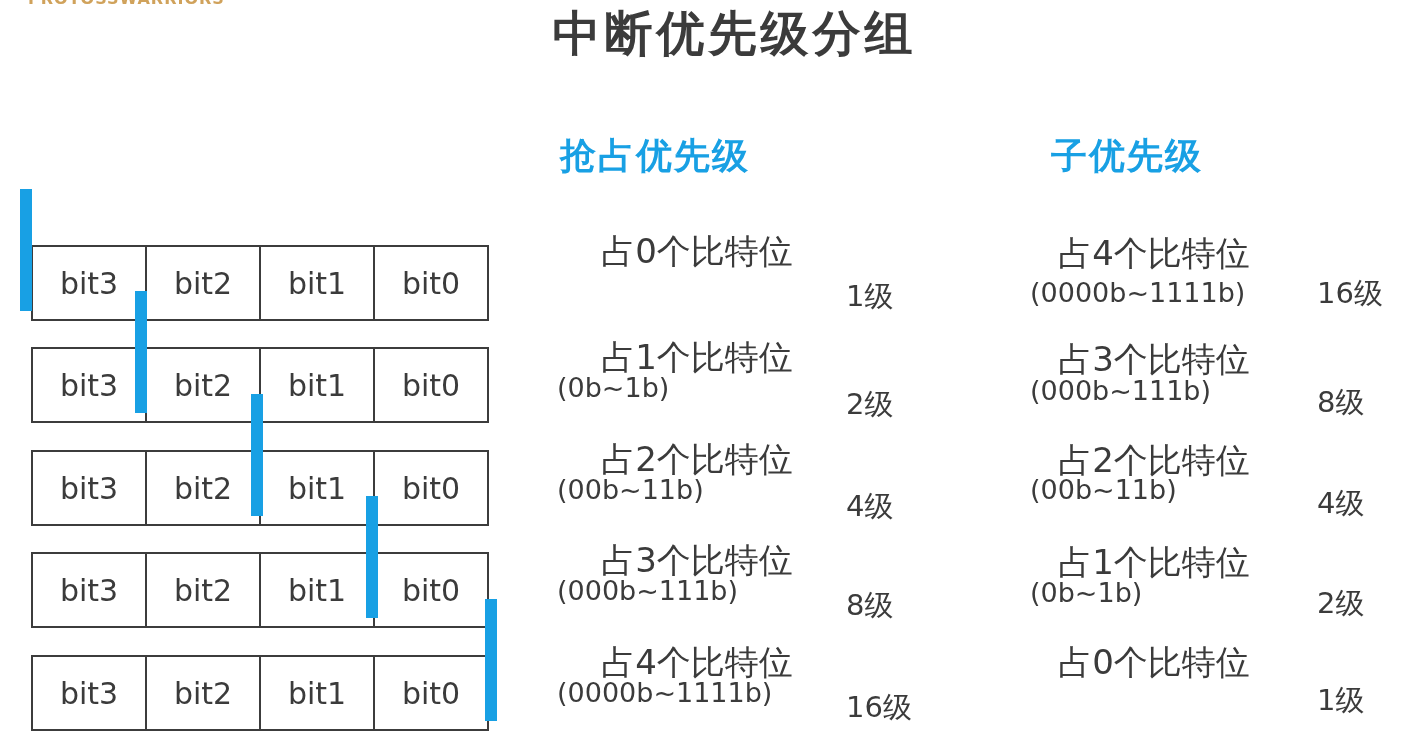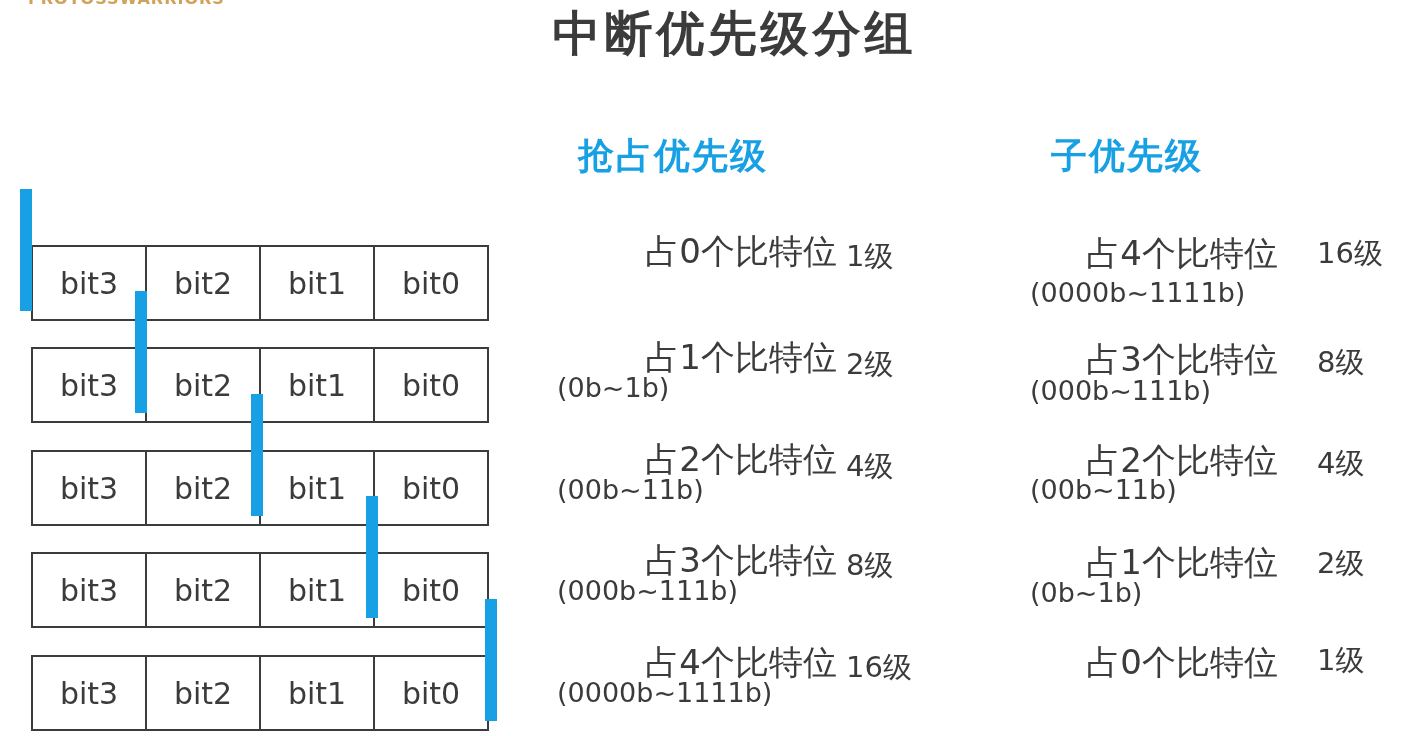--- a/index.html
+++ b/index.html
@@ -68,37 +68,38 @@
   .col-header {
     position:absolute;
     font-size:36px;
     font-weight:700;
     color:#18a0e4;
     letter-spacing:2px;
     white-space:nowrap;
   }
   .row-main {
     position:absolute;
-    text-align:right;
+    text-align:center;
     font-size:34px;
     white-space:nowrap;
     color:#3b3b3b;
   }
   .row-range {
     position:absolute;
     text-align:left;
     font-size:27px;
     white-space:nowrap;
     color:#3b3b3b;
   }
   .row-level {
     position:absolute;
     font-size:29px;
     white-space:nowrap;
     color:#3b3b3b;
+    margin-top:40px;
   }
   .mid .row-main, .mid .row-range { left:557px; width:280px; }
   .right .row-main, .right .row-range { left:1030px; width:248px; }
 </style>
 </head>
 <body>
 
 <div class="watermark">PROTOSSWARRIORS</div>
 
 <h1 class="title">中断优先级分组</h1>
@@ -141,21 +142,21 @@
   <div class="bit-row-table" style="top:622px;">
     <div class="bit-cell">bit3</div>
     <div class="bit-cell">bit2</div>
     <div class="bit-cell">bit1</div>
     <div class="bit-cell">bit0</div>
   </div>
 
 </div>
 
 <div class="mid">
-  <div class="col-header" style="left:578px; top:132px;">抢占优先级</div>
+  <div class="col-header" style="left:560px; top:132px;">抢占优先级</div>
 
   <div class="row-main" style="top:229px;">占0个比特位</div>
   <div class="row-level" style="left:846px; top:237px;">1级</div>
 
   <div class="row-main" style="top:335px;">占1个比特位</div>
   <div class="row-range" style="top:372px;">(0b~1b)</div>
   <div class="row-level" style="left:846px; top:345px;">2级</div>
 
   <div class="row-main" style="top:437px;">占2个比特位</div>
   <div class="row-range" style="top:474px;">(00b~11b)</div>

